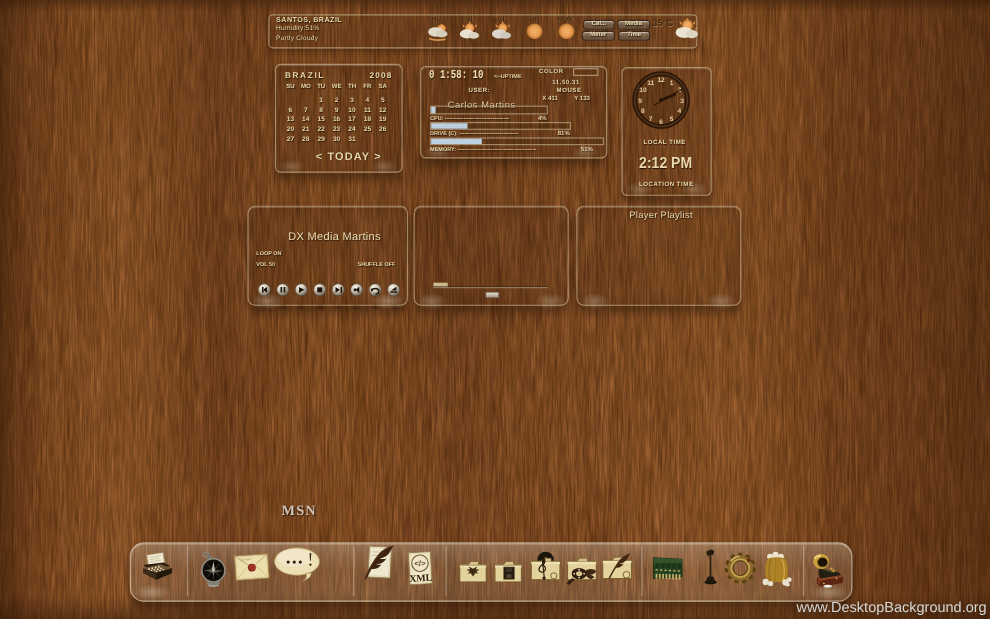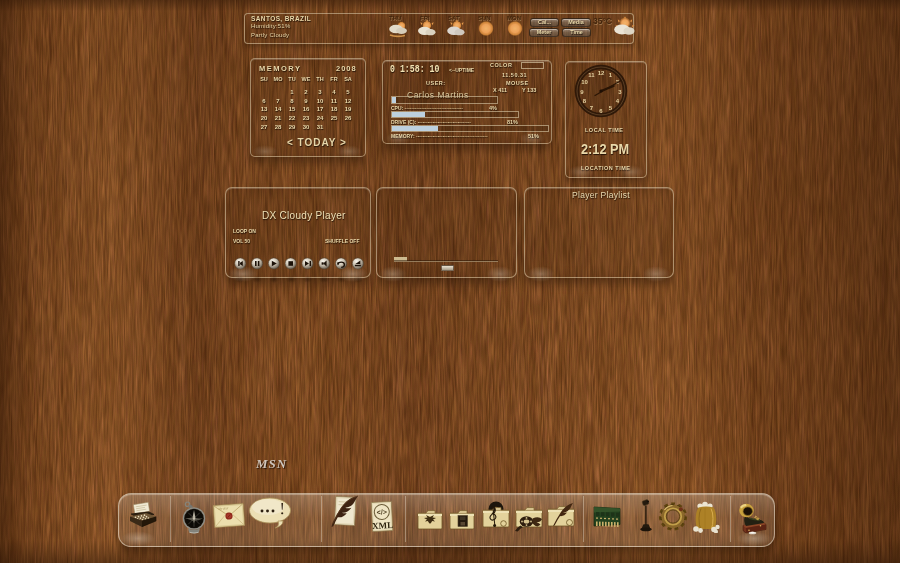--- a/index.html
+++ b/index.html
@@ -156,21 +156,21 @@
           <stop offset="1" stop-color="#d88835" stop-opacity="0.3"></stop>
         </radialGradient>
       </defs>
 <path d="M12 0.2 l1.2 2.4 -2.4 0 z M4.8 3.2 l2.2 1.7 -1.5 1.5 z M19.2 3.2 l-2.2 1.7 1.5 1.5 z M2.5 9 l2.6 0.6 -0.6 2 z M21.5 9 l-2.6 0.6 0.6 2 z" fill="#e09244"></path>
 <ellipse cx="9" cy="13.5" rx="7.8" ry="5" fill="#eae3d4"></ellipse>
 <ellipse cx="16" cy="15" rx="5.5" ry="3.8" fill="#ddd5c4"></ellipse>
 </svg>
 
 <div class="panel" style="left:250px;top:58px;width:114px;height:97px;"></div>
 
-<div class="tx" style="left:259px;top:64px;font-size:7.5px;font-weight:bold;letter-spacing:1.5px;">MEMORY</div>
+<div class="tx" style="left:259px;top:64px;font-size:7.5px;font-weight:bold;letter-spacing:1.5px;">BRAZIL</div>
 
 <div class="tx" style="left:336px;top:64px;font-size:7.5px;font-weight:bold;letter-spacing:1px;">2008</div>
 
 <div class="tx calrow" style="left:257px;top:76px;width:98px;font-size:5.5px;font-weight:bold;">
 <span>SU</span>
       <span>MO</span>
       <span>TU</span>
       <span>WE</span>
       <span>TH</span>
       <span>FR</span>
@@ -303,21 +303,21 @@
 </svg>
 
 <div class="tx" style="left:585px;top:127px;font-size:5.5px;font-weight:bold;letter-spacing:0.5px;">LOCAL TIME</div>
 
 <div class="tx" style="left:581px;top:141px;font-size:14.5px;font-weight:bold;letter-spacing:0px;transform:scaleX(0.88);transform-origin:0 0;color:#e9d8a9;">2:12 PM</div>
 
 <div class="tx" style="left:581px;top:165px;font-size:5.5px;font-weight:bold;letter-spacing:0.5px;">LOCATION TIME</div>
 
 <div class="panel" style="left:225px;top:187px;width:144px;height:89px;border-radius:7px;"></div>
 
-<div class="tx" style="left:262px;top:210px;font-size:10px;letter-spacing:0.3px;color:#efe0b4;">DX Cloudy Player</div>
+<div class="tx" style="left:262px;top:210px;font-size:10px;letter-spacing:0.3px;color:#efe0b4;">DX Media Martins</div>
 
 <div class="tx" style="left:233px;top:228px;font-size:5px;font-weight:bold;">LOOP ON</div>
 
 <div class="tx" style="left:233px;top:238px;font-size:5px;font-weight:bold;">VOL 50</div>
 
 <div class="tx" style="left:325px;top:238px;font-size:5px;font-weight:bold;">SHUFFLE OFF</div>
 
 <svg width="140" height="18" viewBox="0 0 140 18" style="position:absolute;left:232px;top:255px;">
 <defs>
 <radialGradient id="btnm" cx="0.38" cy="0.3" r="0.75">
@@ -396,21 +396,21 @@
 
 <div style="position:absolute;left:568px;top:165px;width:26px;height:14px;background:radial-gradient(ellipse at center,rgba(255,248,232,0.22),rgba(255,248,232,0) 70%);"></div>
 <div style="position:absolute;left:618px;top:165px;width:26px;height:14px;background:radial-gradient(ellipse at center,rgba(255,248,232,0.22),rgba(255,248,232,0) 70%);"></div>
 
 <div style="position:absolute;left:252px;top:145px;width:26px;height:13px;background:radial-gradient(ellipse at center,rgba(255,248,232,0.2),rgba(255,248,232,0) 70%);"></div>
 <div style="position:absolute;left:336px;top:145px;width:26px;height:13px;background:radial-gradient(ellipse at center,rgba(255,248,232,0.2),rgba(255,248,232,0) 70%);"></div>
 
 <div style="position:absolute;left:385px;top:132px;width:26px;height:13px;background:radial-gradient(ellipse at center,rgba(255,248,232,0.2),rgba(255,248,232,0) 70%);"></div>
 <div style="position:absolute;left:519px;top:132px;width:26px;height:13px;background:radial-gradient(ellipse at center,rgba(255,248,232,0.2),rgba(255,248,232,0) 70%);"></div>
 
-<div class="tx" style="left:256px;top:456px;font-family:'Liberation Serif',serif;font-style:italic;font-weight:bold;font-size:13px;color:#cfc5bb;text-shadow:1px 1px 1px rgba(30,15,5,0.85);letter-spacing:1px;">MSN</div>
+<div class="tx" style="left:256px;top:456px;font-family:'Liberation Serif',serif;font-weight:bold;font-size:13px;color:#cfc5bb;text-shadow:1px 1px 1px rgba(30,15,5,0.85);letter-spacing:1px;">MSN</div>
 
 <div style="position:absolute;left:118px;top:493px;width:655px;height:52px;border-radius:13px;border:1px solid rgba(250,243,228,0.5);background:linear-gradient(180deg,rgba(228,218,204,0.30),rgba(202,190,175,0.17) 45%,rgba(168,154,138,0.22));box-shadow:0 5px 8px rgba(35,17,4,0.45), inset 0 1px 1px rgba(255,250,240,0.35);"></div>
 <div style="position:absolute;left:121px;top:531px;width:34px;height:15px;background:radial-gradient(ellipse at center,rgba(255,248,232,0.30),rgba(255,248,232,0) 70%);"></div>
 <div style="position:absolute;left:737px;top:531px;width:34px;height:15px;background:radial-gradient(ellipse at center,rgba(255,248,232,0.30),rgba(255,248,232,0) 70%);"></div>
 
 <div style="position:absolute;left:170px;top:496px;width:1px;height:46px;background:rgba(250,244,230,0.35);"></div>
 
 <div style="position:absolute;left:321px;top:496px;width:1px;height:46px;background:rgba(250,244,230,0.35);"></div>
 
 <div style="position:absolute;left:405px;top:496px;width:1px;height:46px;background:rgba(250,244,230,0.35);"></div>
@@ -651,13 +651,14 @@
 <path d="M20.5 17 l2.2 -1.8 1.8 1 -1.4 2.2 z" fill="#b89440"></path>
 <path d="M19 15.5 l3 -1 m-1.5 -0.8 l0.4 2.6" stroke="#d9b057" stroke-width="0.7"></path>
 <g fill="#d9b057">
         <circle cx="25.5" cy="23.7" r="0.8"></circle>
         <circle cx="14" cy="28.3" r="0.8"></circle>
       </g>
 <ellipse cx="17.5" cy="31" rx="3.8" ry="1.3" fill="#e9e5da" opacity="0.9"></ellipse>
 <ellipse cx="17.5" cy="30.6" rx="2.2" ry="0.8" fill="#f7f5ee"></ellipse>
 </svg>
 
+<div style="position:absolute;right:3px;top:544px;font-size:13.2px;color:#d6d6d6;text-shadow:0 1px 2px rgba(60,40,20,0.55);white-space:nowrap;">www.DesktopBackground.org</div>
 </div>
 
 </body></html>

